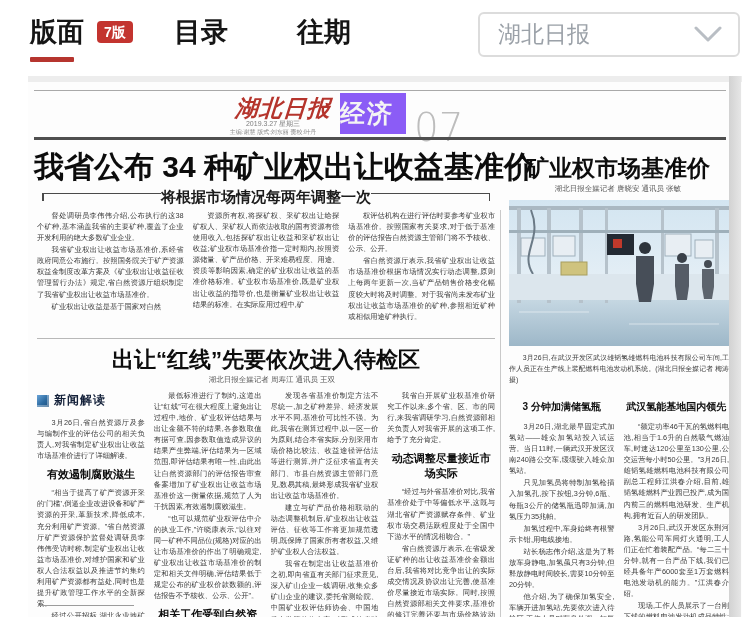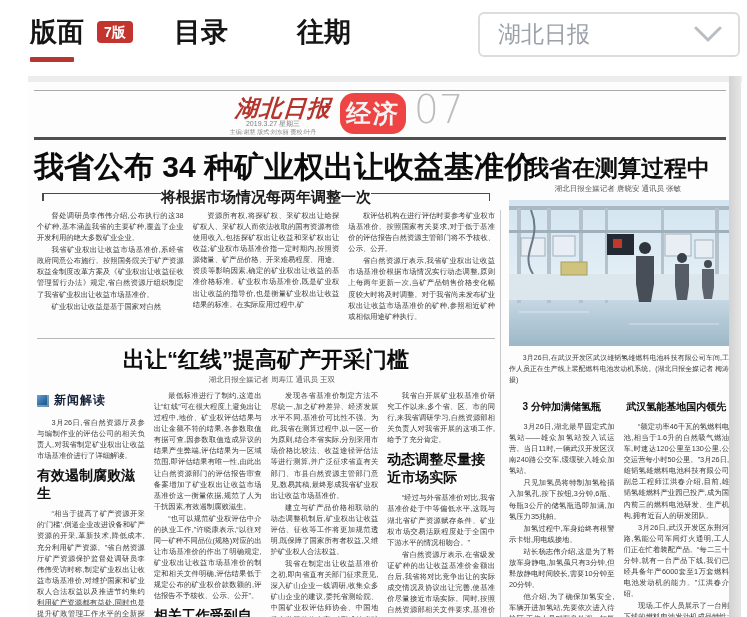--- a/index.html
+++ b/index.html
@@ -27,42 +27,42 @@
                     background:linear-gradient(90deg,#d2d2d2,#e6e6e6);}
   .rule-thin{position:absolute;left:6px;top:14px;width:692px;height:1px;background:#a9a9a9;}
   .rule-thick{position:absolute;left:6px;top:61px;width:692px;height:3px;background:#4f4f4f;}
 
   
   .mast-logo{position:absolute;left:196px;top:17px;width:118px;text-align:center;
              font-family:"DejaVu Serif",serif;font-style:italic;font-weight:bold;font-size:23px;
              color:#b5342c;transform:skewX(-4deg);letter-spacing:1px;white-space:nowrap;}
   .mast-date{position:absolute;left:176px;top:43px;width:138px;text-align:center;font-size:7px;color:#7e7e7e;}
   .mast-staff{position:absolute;left:166px;top:52px;width:158px;text-align:center;font-size:6px;color:#8a8a8a;}
-  .section-box{position:absolute;left:312px;top:17px;width:66px;height:41px;background:#ef4444;
-               display:flex;align-items:center;justify-content:center;border-radius:14px;}
+  .section-box{position:absolute;left:312px;top:17px;width:66px;height:41px;background:#8b5cf6;
+               display:flex;align-items:center;}
   .section-box span{font-size:25px;font-weight:bold;color:#f4f4f4;letter-spacing:2px;}
-  .page-no{position:absolute;left:386px;top:11px;font-size:39px;font-weight:200;color:#bdbdbd;
+  .page-no{position:absolute;left:386px;top:29px;font-size:39px;font-weight:200;color:#bdbdbd;
            font-family:"DejaVu Sans",sans-serif;}
 
   
   .h1{position:absolute;left:6px;top:71px;width:464px;text-align:center;font-size:30px;font-weight:900;
       color:#0c0c0c;letter-spacing:0;white-space:nowrap;}
   .deck-row{position:absolute;left:14px;top:112px;width:448px;display:flex;align-items:center;gap:0;}
   .deck-line{flex:1;position:relative;height:8px;border-top:1.5px solid #4a4a4a;}
   .deck-line.l::before{content:'';position:absolute;left:0;top:-1.5px;width:1.5px;height:8px;background:#4a4a4a;}
   .deck-line.r::after{content:'';position:absolute;right:0;top:-1.5px;width:1.5px;height:8px;background:#4a4a4a;}
   .deck-text{font-size:15px;font-weight:bold;color:#1b1b1b;white-space:nowrap;}
 
   .cols{position:absolute;display:flex;gap:9px;overflow:hidden;}
   .cols-top{left:9px;top:134px;width:458px;height:124px;}
   .cols-bottom{left:9px;top:314px;width:458px;height:227px;}
   .col{flex:1;overflow:hidden;}
   .col-p{margin:0 0 1px;text-indent:2em;font-size:7.3px;line-height:1.52;text-align:justify;
          color:#3b3b3b;word-break:break-all;}
-  .col-subhead{font-size:14px;font-weight:bold;margin:6px 0 5px;color:#101010;}
+  .col-subhead{font-size:11px;font-weight:bold;text-align:center;margin:6px 0 5px;color:#101010;}
   .tag-row{display:flex;align-items:center;gap:5px;margin:2px 0 8px;}
   .tag-icon{width:12px;height:12px;background:linear-gradient(135deg,#6aa4d8 0%,#2c6aa0 55%,#1c4e7e 100%);
             box-shadow:inset -2px -2px 0 rgba(255,255,255,.35);}
   .tag-label{font-size:12px;font-weight:bold;color:#14213a;letter-spacing:1px;}
 
   .divider-h{position:absolute;left:9px;top:262px;width:458px;height:1px;background:#b8b8b8;}
   .h2{position:absolute;left:9px;top:269px;width:458px;text-align:center;font-size:22px;font-weight:900;color:#0d0d0d;white-space:nowrap;}
   .byline2{position:absolute;left:15px;top:299px;width:458px;text-align:center;font-size:7.5px;color:#5a5a5a;}
   .stub-line{position:absolute;left:10px;top:529px;width:96px;height:1px;background:#9c9c9c;}
 
@@ -126,21 +126,21 @@
       <div class="col">
           <p class="col-p">资源所有权,将探矿权、采矿权出让给探矿权人、采矿权人而依法收取的国有资源有偿使用收入,包括探矿权出让收益和采矿权出让收益;矿业权市场基准价指一定时期内,按照资源储量、矿产品价格、开采难易程度、用途、资质等影响因素,确定的矿业权出让收益的基准价格标准。矿业权市场基准价,既是矿业权出让收益的指导价,也是衡量矿业权出让收益结果的标准。在实际应用过程中,矿</p>
         </div>
       <div class="col">
           <p class="col-p">权评估机构在进行评估时要参考矿业权市场基准价。按照国家有关要求,对于低于基准价的评估报告自然资源主管部门将不予核收、公示、公开。</p>
           <p class="col-p">省自然资源厅表示,我省矿业权出让收益市场基准价根据市场情况实行动态调整,原则上每两年更新一次,当矿产品销售价格变化幅度较大时将及时调整。对于我省尚未发布矿业权出让收益市场基准价的矿种,参照相近矿种或相似用途矿种执行。</p>
         </div>
     </div>
 
     <div class="divider-h"></div>
-    <div class="h2">出让“红线”提高矿产开采门槛</div>
+    <div class="h2">出让“红线”先要依次进入待检区</div>
     <div class="byline2">湖北日报全媒记者 周寿江 通讯员 王双</div>
 
     <div class="cols cols-bottom">
       <div class="col">
         <div class="tag-row">
           <span class="tag-icon"></span>
           <span class="tag-label">新闻解读</span>
         </div>
         <div>
             <p class="col-p">3月26日,省自然资源厅及参与编制作业的评估公司的相关负责人,对我省制定矿业权出让收益市场基准价进行了详细解读。</p>
@@ -163,21 +163,21 @@
           <p class="col-p">我省自开展矿业权基准价研究工作以来,多个省、区、市的同行,来我省调研学习,自然资源部相关负责人对我省开展的这项工作,给予了充分肯定。</p>
           <div class="col-subhead">动态调整尽量接近市场实际</div>
           <p class="col-p">“经过与外省基准价对比,我省基准价处于中等偏低水平,这既与湖北省矿产资源赋存条件、矿业权市场交易活跃程度处于全国中下游水平的情况相吻合。”</p>
           <p class="col-p">省自然资源厅表示,在省级发证矿种的出让收益基准价金额出台后,我省将对比竞争出让的实际成交情况及协议出让完善,使基准价尽量接近市场实际。同时,按照自然资源部相关文件要求,基准价的修订完善还要与市场价格波动联动,根据矿种情况实行动态调整,原则上两年更新一次,当矿产品销售价格波动较大时,及时进行调整、更新。</p>
         </div>
     </div>
     <div class="stub-line"></div>
 
     <div class="divider-v"></div>
 
-    <div class="h3">我省在测算过程中</div>
+    <div class="h3">矿业权市场基准价</div>
     <div class="byline3">湖北日报全媒记者 唐晓安 通讯员 张敏</div>
 
     <div class="photo">
       <svg width="220" height="146" viewBox="0 0 220 146">
         <defs>
           <linearGradient id="sky" x1="0" y1="0" x2="0" y2="1">
             <stop offset="0" stop-color="#d3e5f1"></stop>
               <stop offset="1" stop-color="#f2f6f9"></stop>
           </linearGradient>
           <linearGradient id="floor" x1="0" y1="0" x2="0" y2="1">

